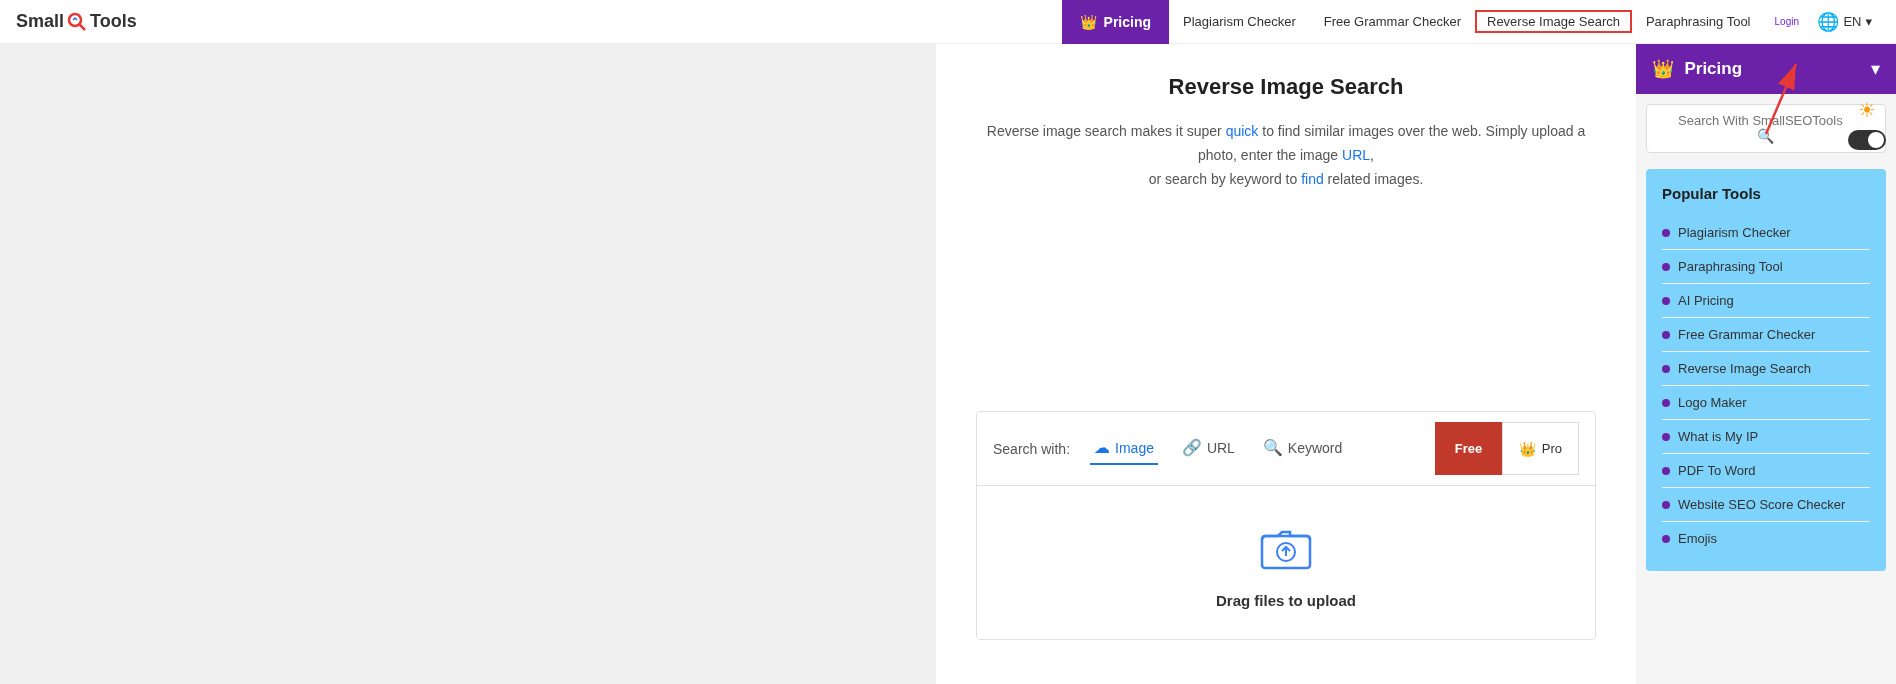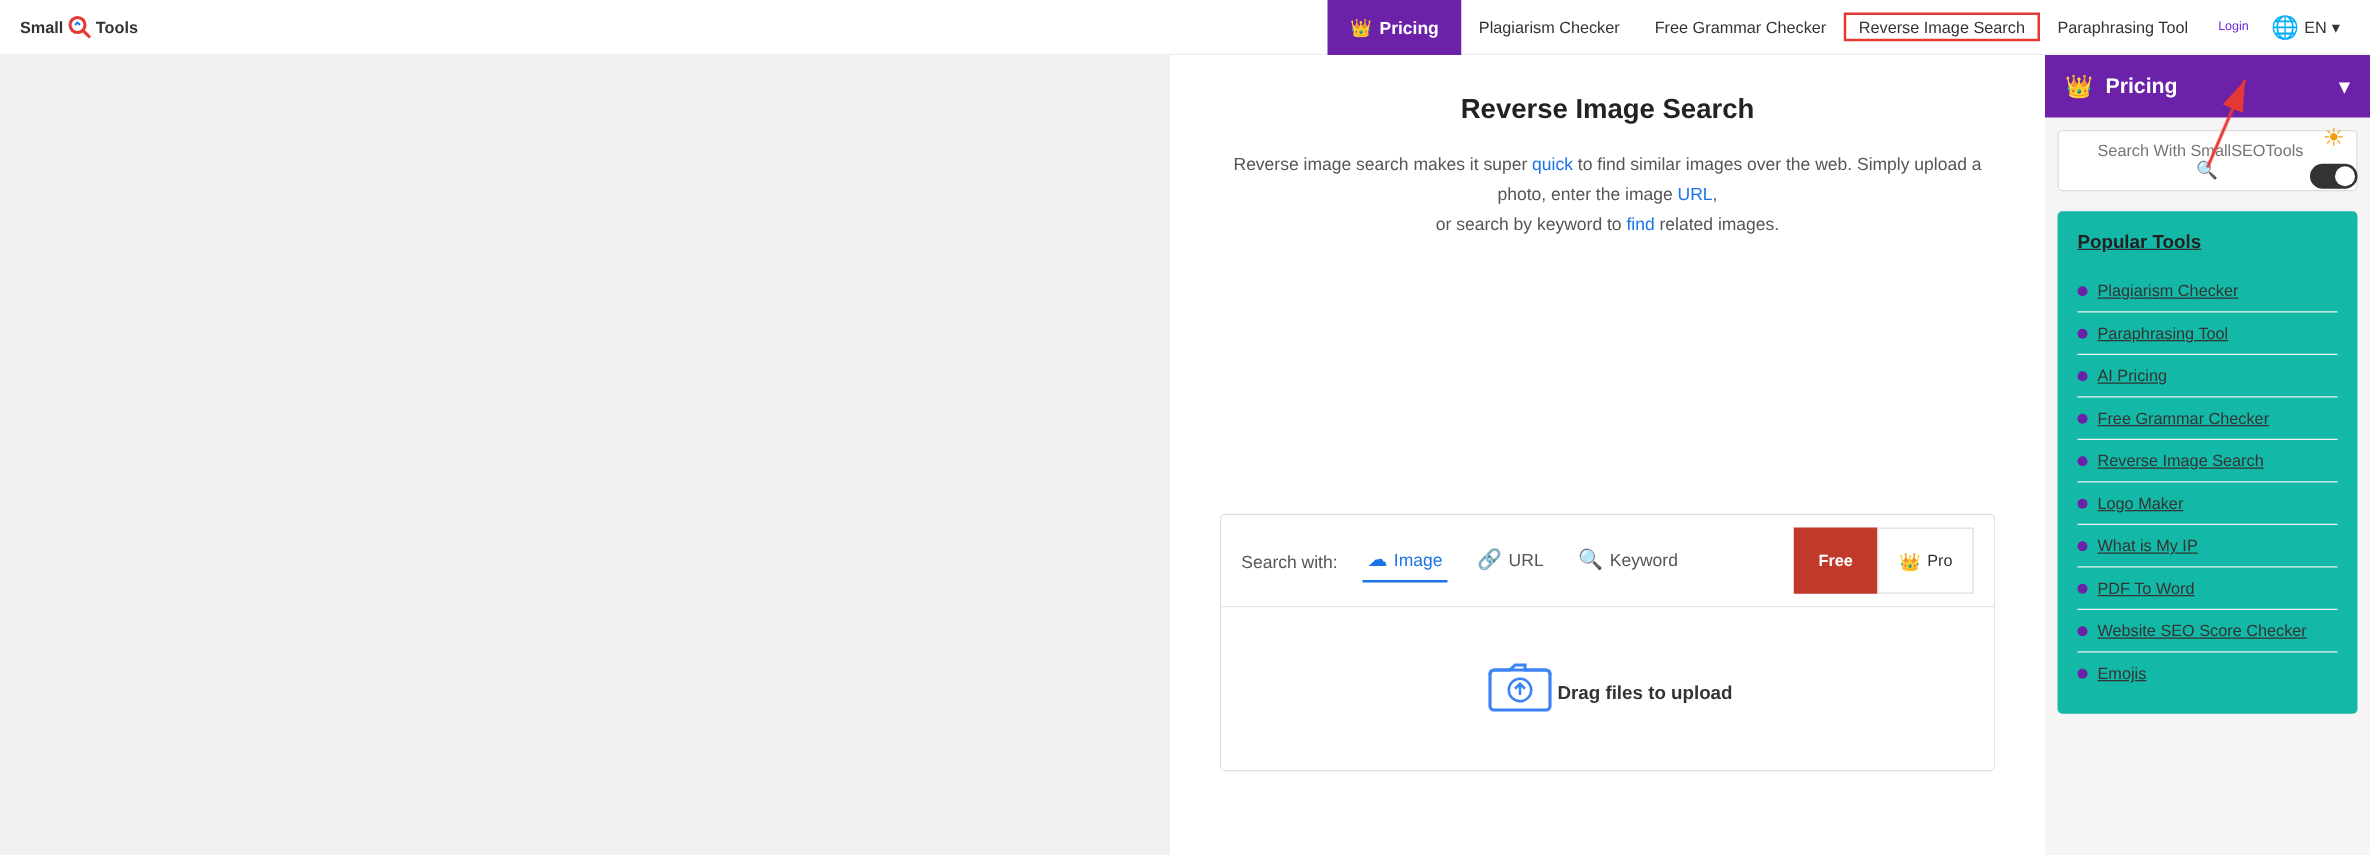--- a/index.html
+++ b/index.html
@@ -12,21 +12,21 @@
       align-items: center;
       padding: 0 16px;
       height: 44px;
       border-bottom: 1px solid #eee;
       position: relative;
       z-index: 10;
     }
     .logo {
       display: flex;
       align-items: center;
-      font-size: 13px;
+      font-size: 18px;
       font-weight: bold;
       color: #333;
       margin-right: auto;
     }
     .logo-small { color: #333; }
     .logo-tools { color: #333; }
     .nav-items {
       display: flex;
       align-items: center;
       gap: 0;
@@ -165,20 +165,21 @@
       display: flex;
       align-items: center;
       gap: 5px;
     }
 
     
     .upload-area {
       background: #fff;
       padding: 30px;
       display: flex;
+      flex-direction: column;
       align-items: center;
       justify-content: center;
       min-height: 130px;
     }
     .upload-icon-wrapper {
       width: 60px;
       height: 60px;
       display: flex;
       align-items: center;
       justify-content: center;
@@ -228,25 +229,24 @@
       border: none;
       outline: none;
       font-size: 13px;
       flex: 1;
       color: #999;
     }
     .search-icon-sm { color: #999; font-size: 14px; }
 
     
     .popular-tools-box {
-      background: #14b8a6;
+      background: #7dd3fc;
       margin: 0 10px;
       border-radius: 4px;
       padding: 16px;
-      text-decoration: underline;
     }
     .popular-tools-title {
       font-size: 15px;
       font-weight: bold;
       margin-bottom: 14px;
       color: #222;
     }
     .tool-item {
       display: flex;
       align-items: center;

